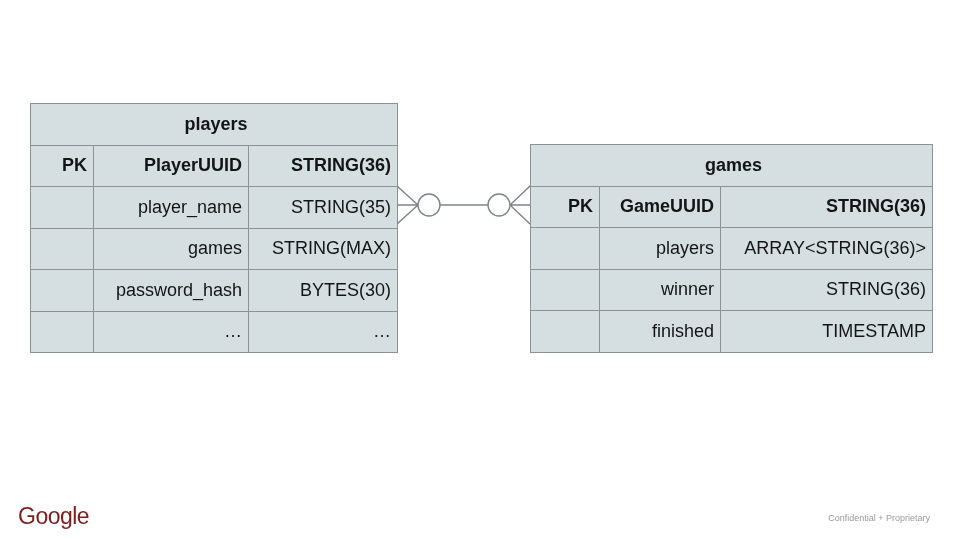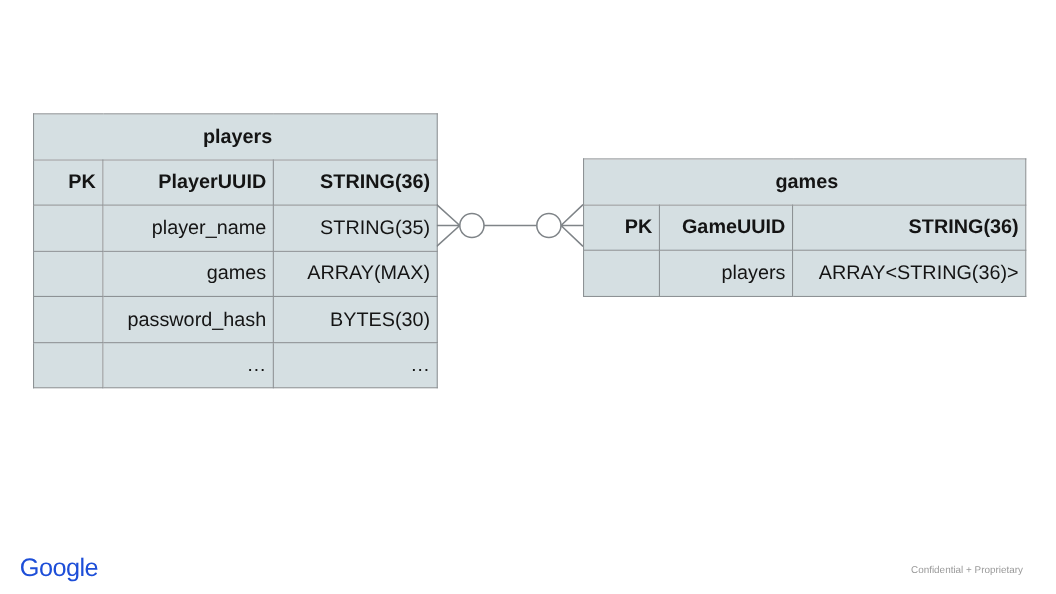--- a/index.html
+++ b/index.html
@@ -52,21 +52,21 @@
     top: 180px;
     width: 133px;
     height: 50px;
   }
   .google-logo {
     position: absolute;
     left: 18px;
     top: 503px;
     font-size: 23px;
     letter-spacing: -0.5px;
-    color: #1d4ed8;
+    color: #7f1d1d;
     font-weight: 400;
   }
   .footer-note {
     position: absolute;
     right: 30px;
     top: 513px;
     font-size: 9px;
     color: #9a9a9a;
     font-weight: 400;
   }
@@ -94,21 +94,21 @@
           <td class="b">STRING(36)</td>
         </tr>
         <tr>
           <td></td>
           <td>player_name</td>
           <td>STRING(35)</td>
         </tr>
         <tr>
           <td></td>
           <td>games</td>
-          <td>ARRAY(MAX)</td>
+          <td>STRING(MAX)</td>
         </tr>
         <tr>
           <td></td>
           <td>password_hash</td>
           <td>BYTES(30)</td>
         </tr>
         <tr>
           <td></td>
           <td>…</td>
           <td>…</td>
@@ -143,20 +143,30 @@
         <tr>
           <td class="b">PK</td>
           <td class="b">GameUUID</td>
           <td class="b">STRING(36)</td>
         </tr>
         <tr>
           <td></td>
           <td>players</td>
           <td>ARRAY&lt;STRING(36)&gt;</td>
         </tr>
+        <tr>
+          <td></td>
+          <td>winner</td>
+          <td>STRING(36)</td>
+        </tr>
+        <tr>
+          <td></td>
+          <td>finished</td>
+          <td>TIMESTAMP</td>
+        </tr>
       </tbody>
   </table>
 
   <div class="google-logo">Google</div>
 
   <div class="footer-note">Confidential + Proprietary</div>
 
 </div>
 
 </body></html>

